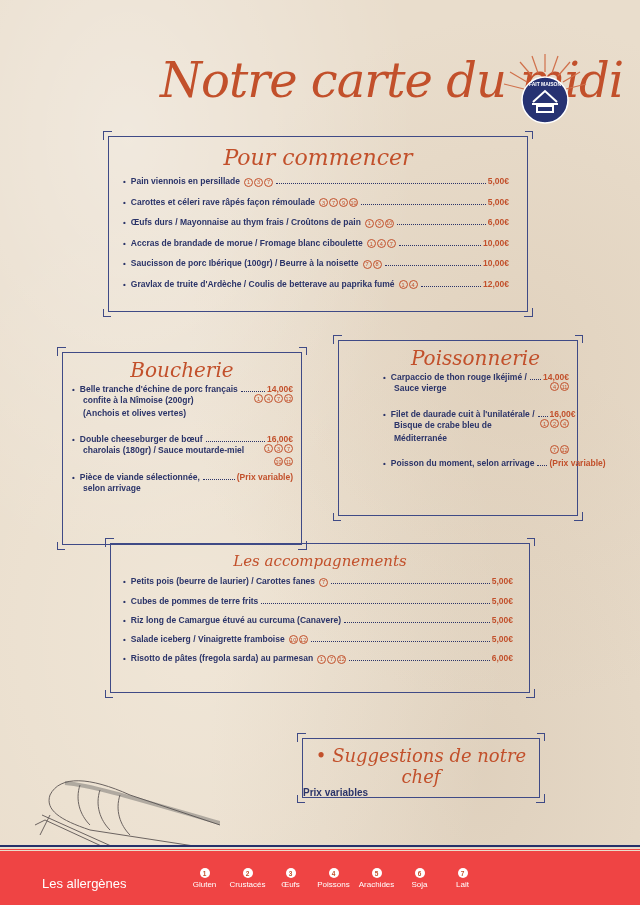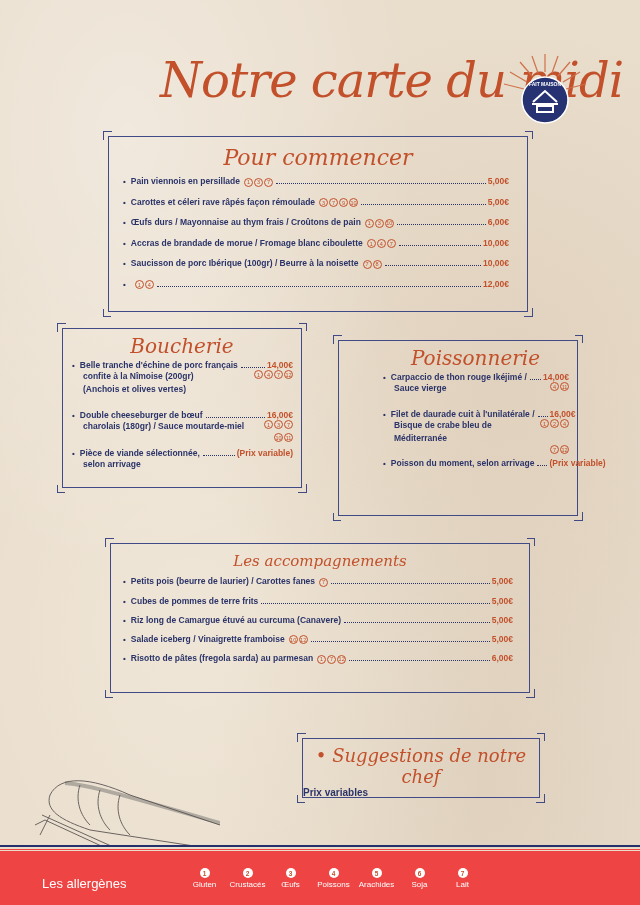--- a/index.html
+++ b/index.html
@@ -155,31 +155,32 @@
         <span>Saucisson de porc Ibérique (100gr) / Beurre à la noisette</span>
         <span class="alg">
           <span>7</span>
           <span>8</span>
         </span>
         <span class="dots"></span>
         <span class="price">10,00€</span>
       </div>
       <div class="row" style="margin-bottom: 10px;">
         <span class="bullet">•</span>
+        <span>Gravlax de truite d'Ardèche / Coulis de betterave au paprika fumé</span>
         <span class="alg">
           <span>1</span>
           <span>4</span>
         </span>
         <span class="dots"></span>
         <span class="price">12,00€</span>
       </div>
     </div>
 </div>
 
-<div class="frame" style="left:62px;top:328px;width:240px;height:160px;">
+<div class="frame" style="left:62px;top:352px;width:240px;height:193px;">
   <div class="corner-tr"></div>
     <div class="corner-bl"></div>
   <div class="sec-title" style="font-size:20px;margin-top:5px;">Boucherie</div>
   <div style="padding:2px 8px 0 9px;">
     <div class="row">
         <span class="bullet">•</span>
         <span>Belle tranche d'échine de porc français</span>
         <span class="dots"></span>
         <span class="price">14,00€</span>
       </div>

